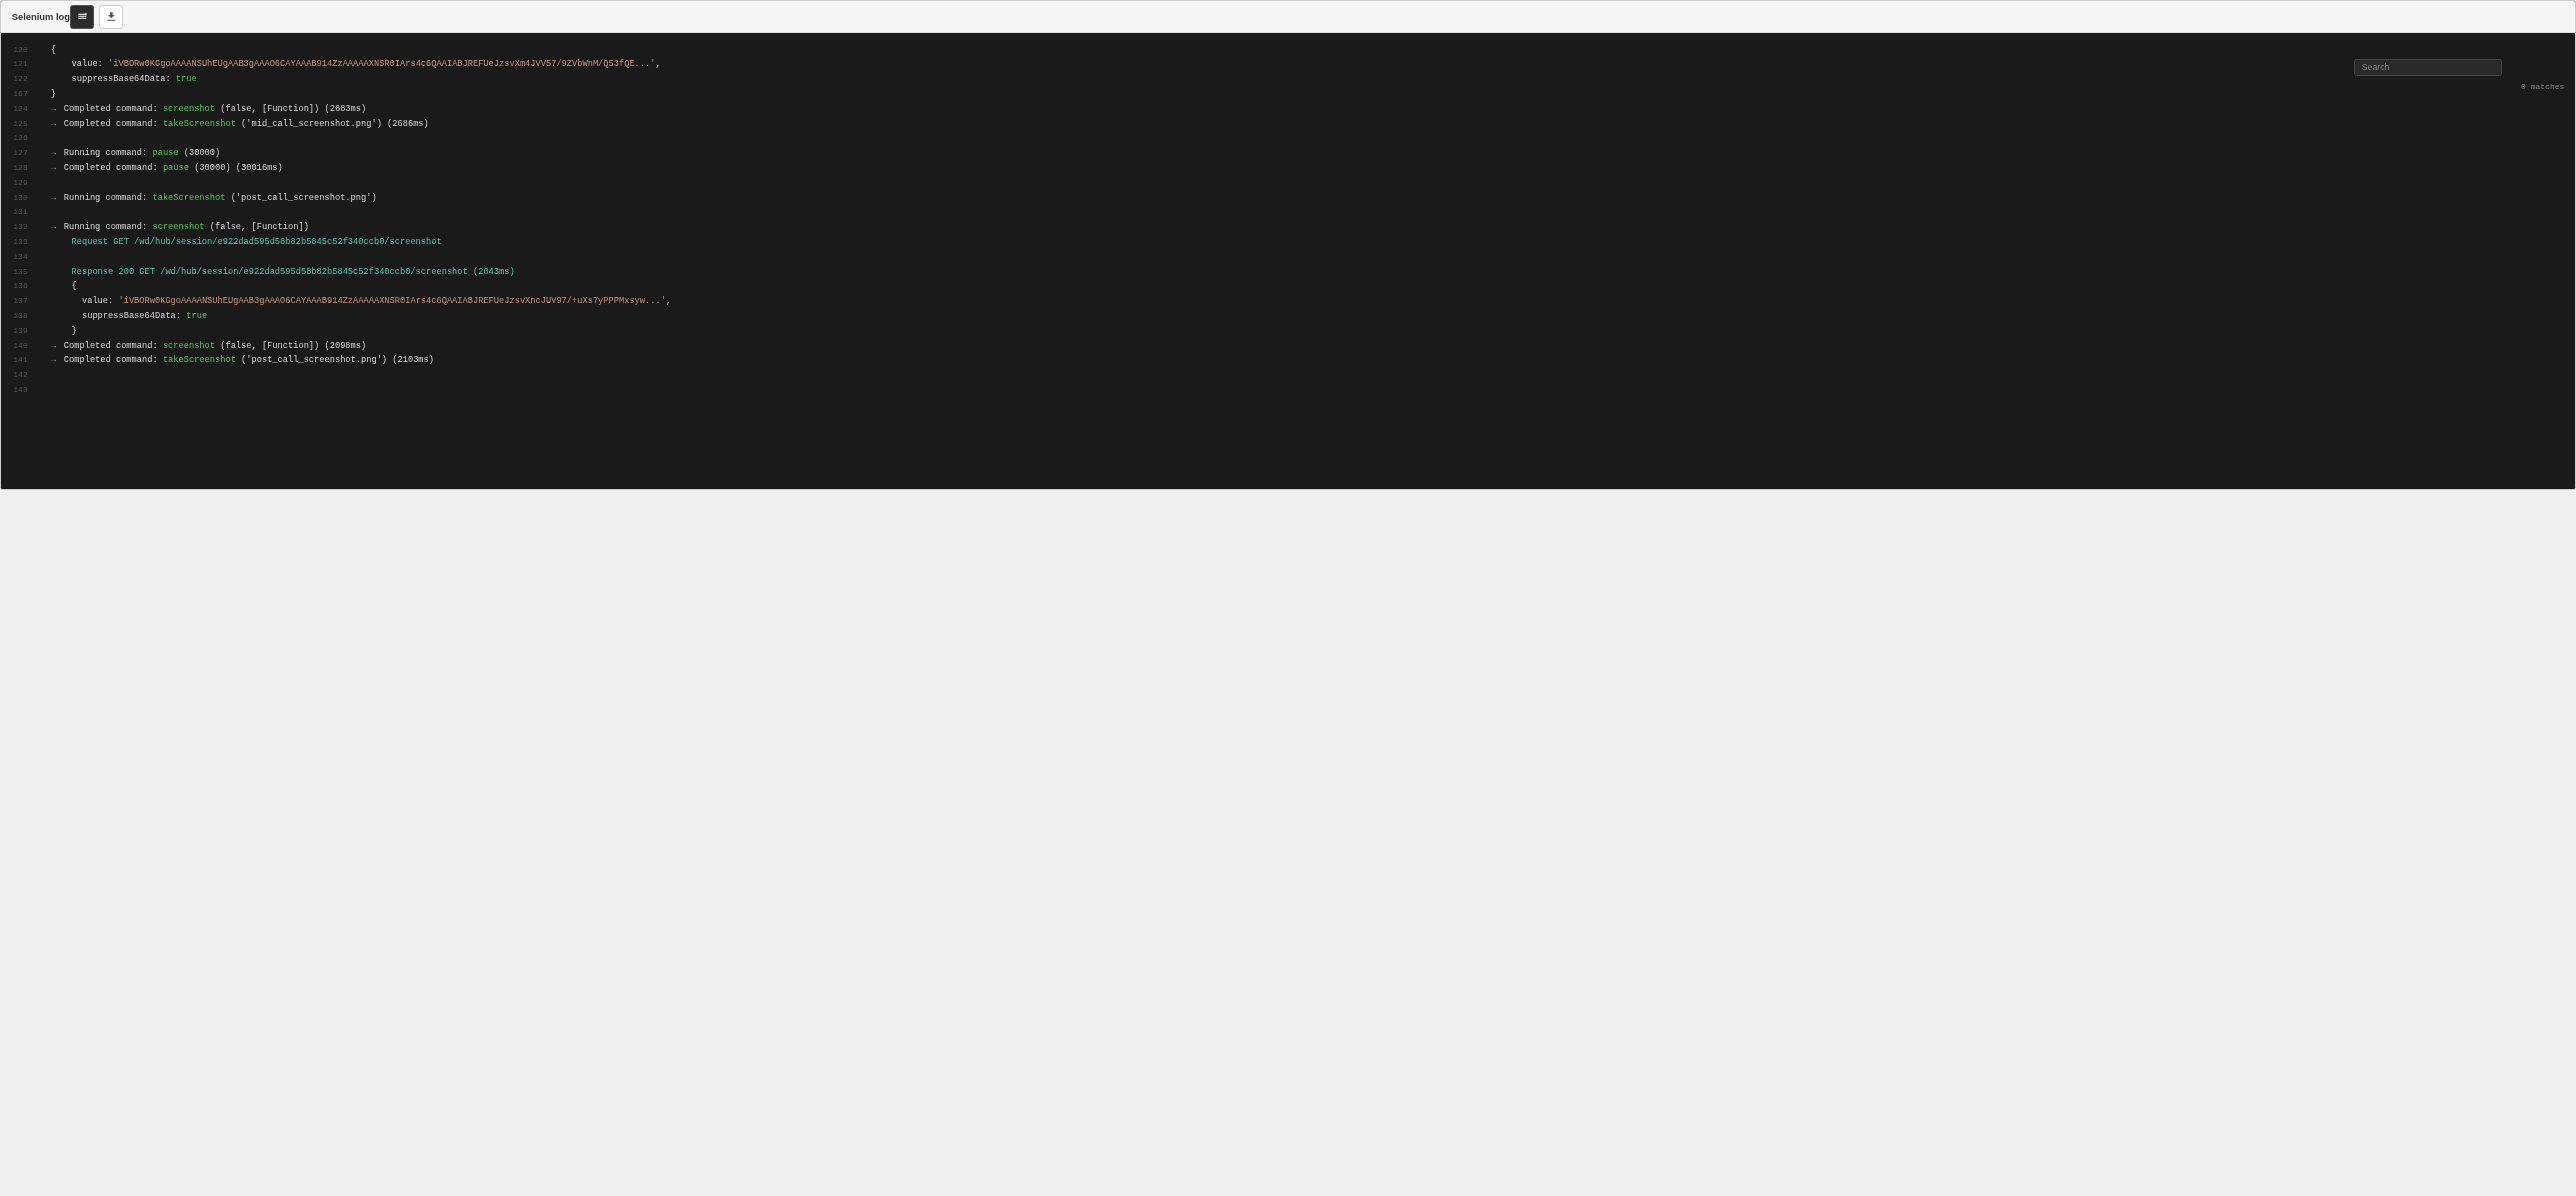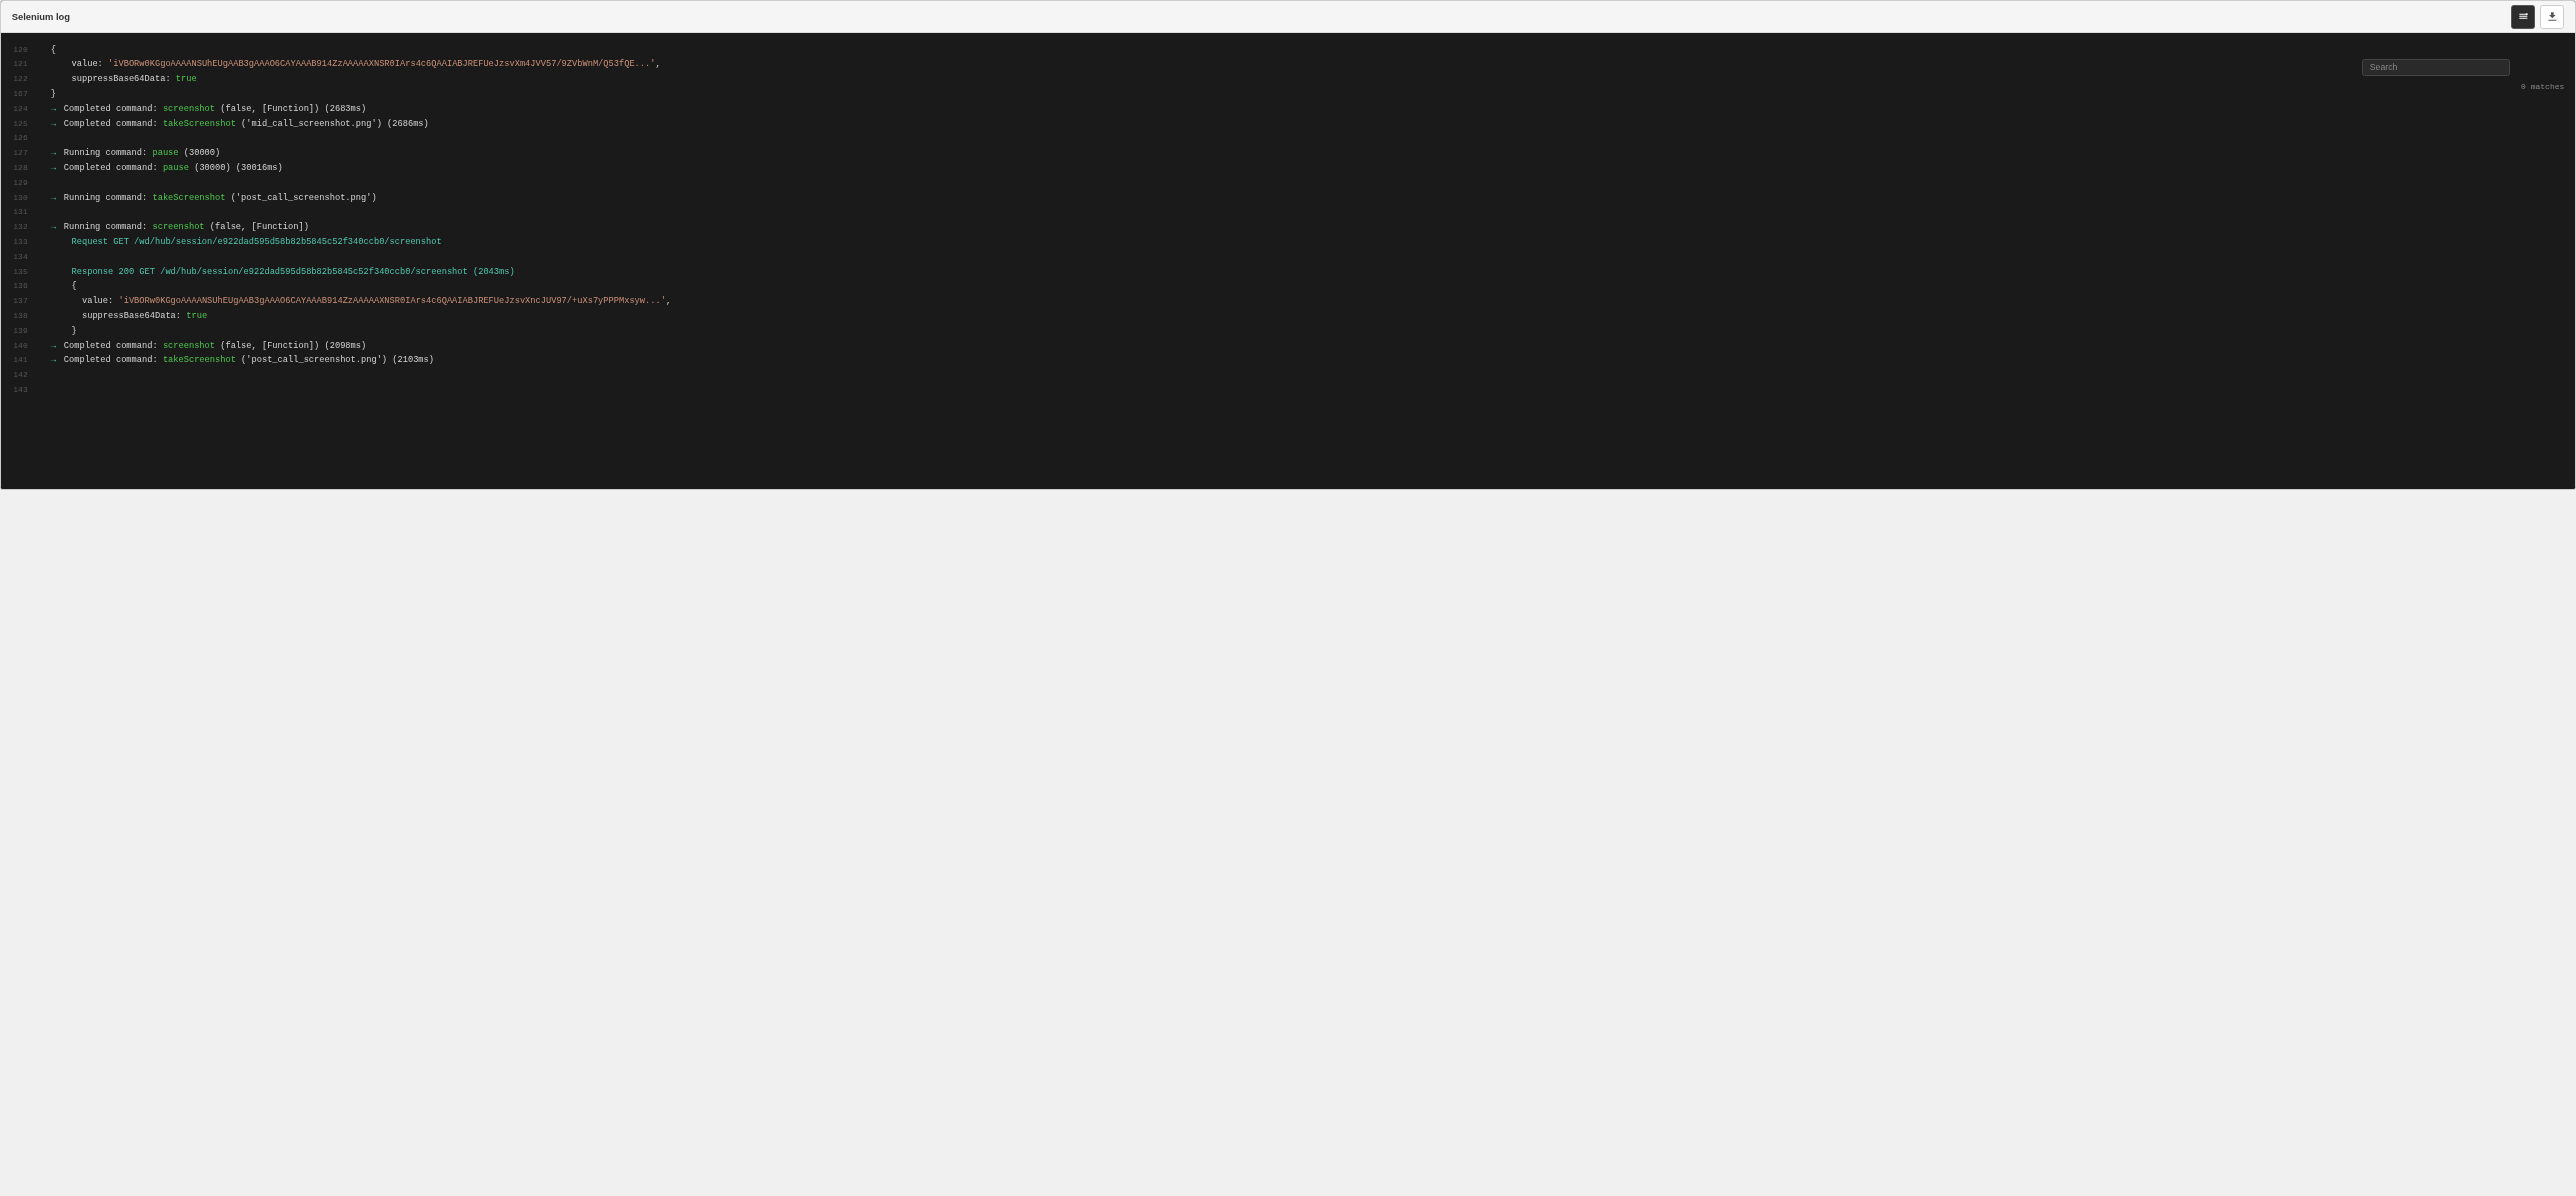--- a/index.html
+++ b/index.html
@@ -23,21 +23,21 @@
       margin: 0;
       width: 100%;
     }
 
     .titlebar {
       background: #f5f5f5;
       border-bottom: 0.7px solid #ddd;
       padding: 5.4px 10.7px;
       display: flex;
       align-items: center;
-      justify-content: space-between;
+      justify-content: flex-start;
       height: 32px;
     }
 
     .titlebar-title {
       font-size: 9.4px;
       font-weight: 600;
       color: #333;
     }
 
     .titlebar-actions {
@@ -75,21 +75,21 @@
       position: relative;
       min-height: 456px;
     }
 
     .search-bar {
       position: absolute;
       top: 8px;
       right: 10.7px;
       display: flex;
       align-items: center;
-      gap: 11px;
+      gap: 19px;
       z-index: 10;
     }
 
     .search-input {
       background: #2a2a2a;
       border: 0.7px solid #444;
       border-radius: 2.7px;
       color: #ccc;
       padding: 2.7px 6.7px;
       font-size: 8.7px;

